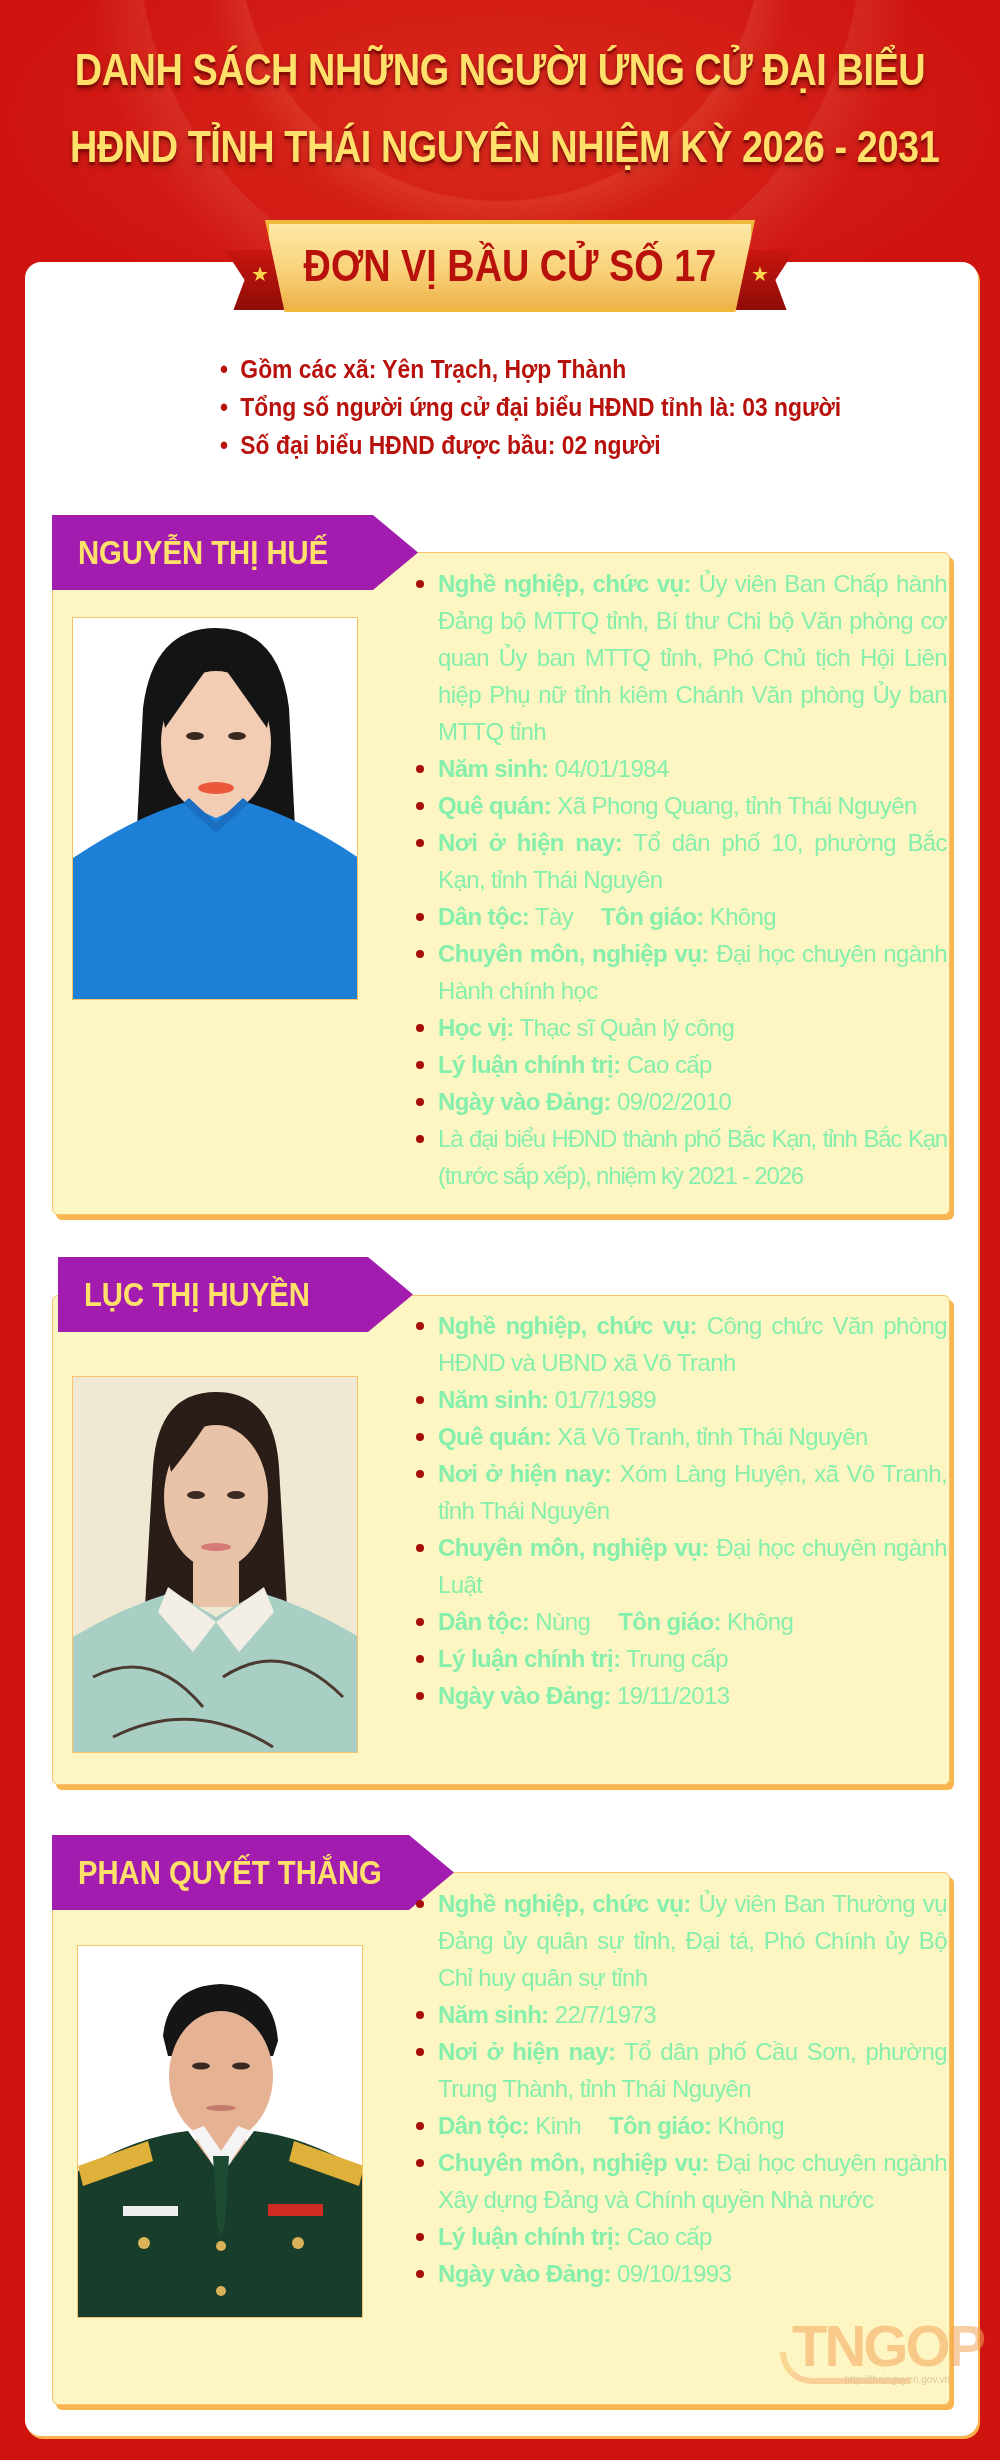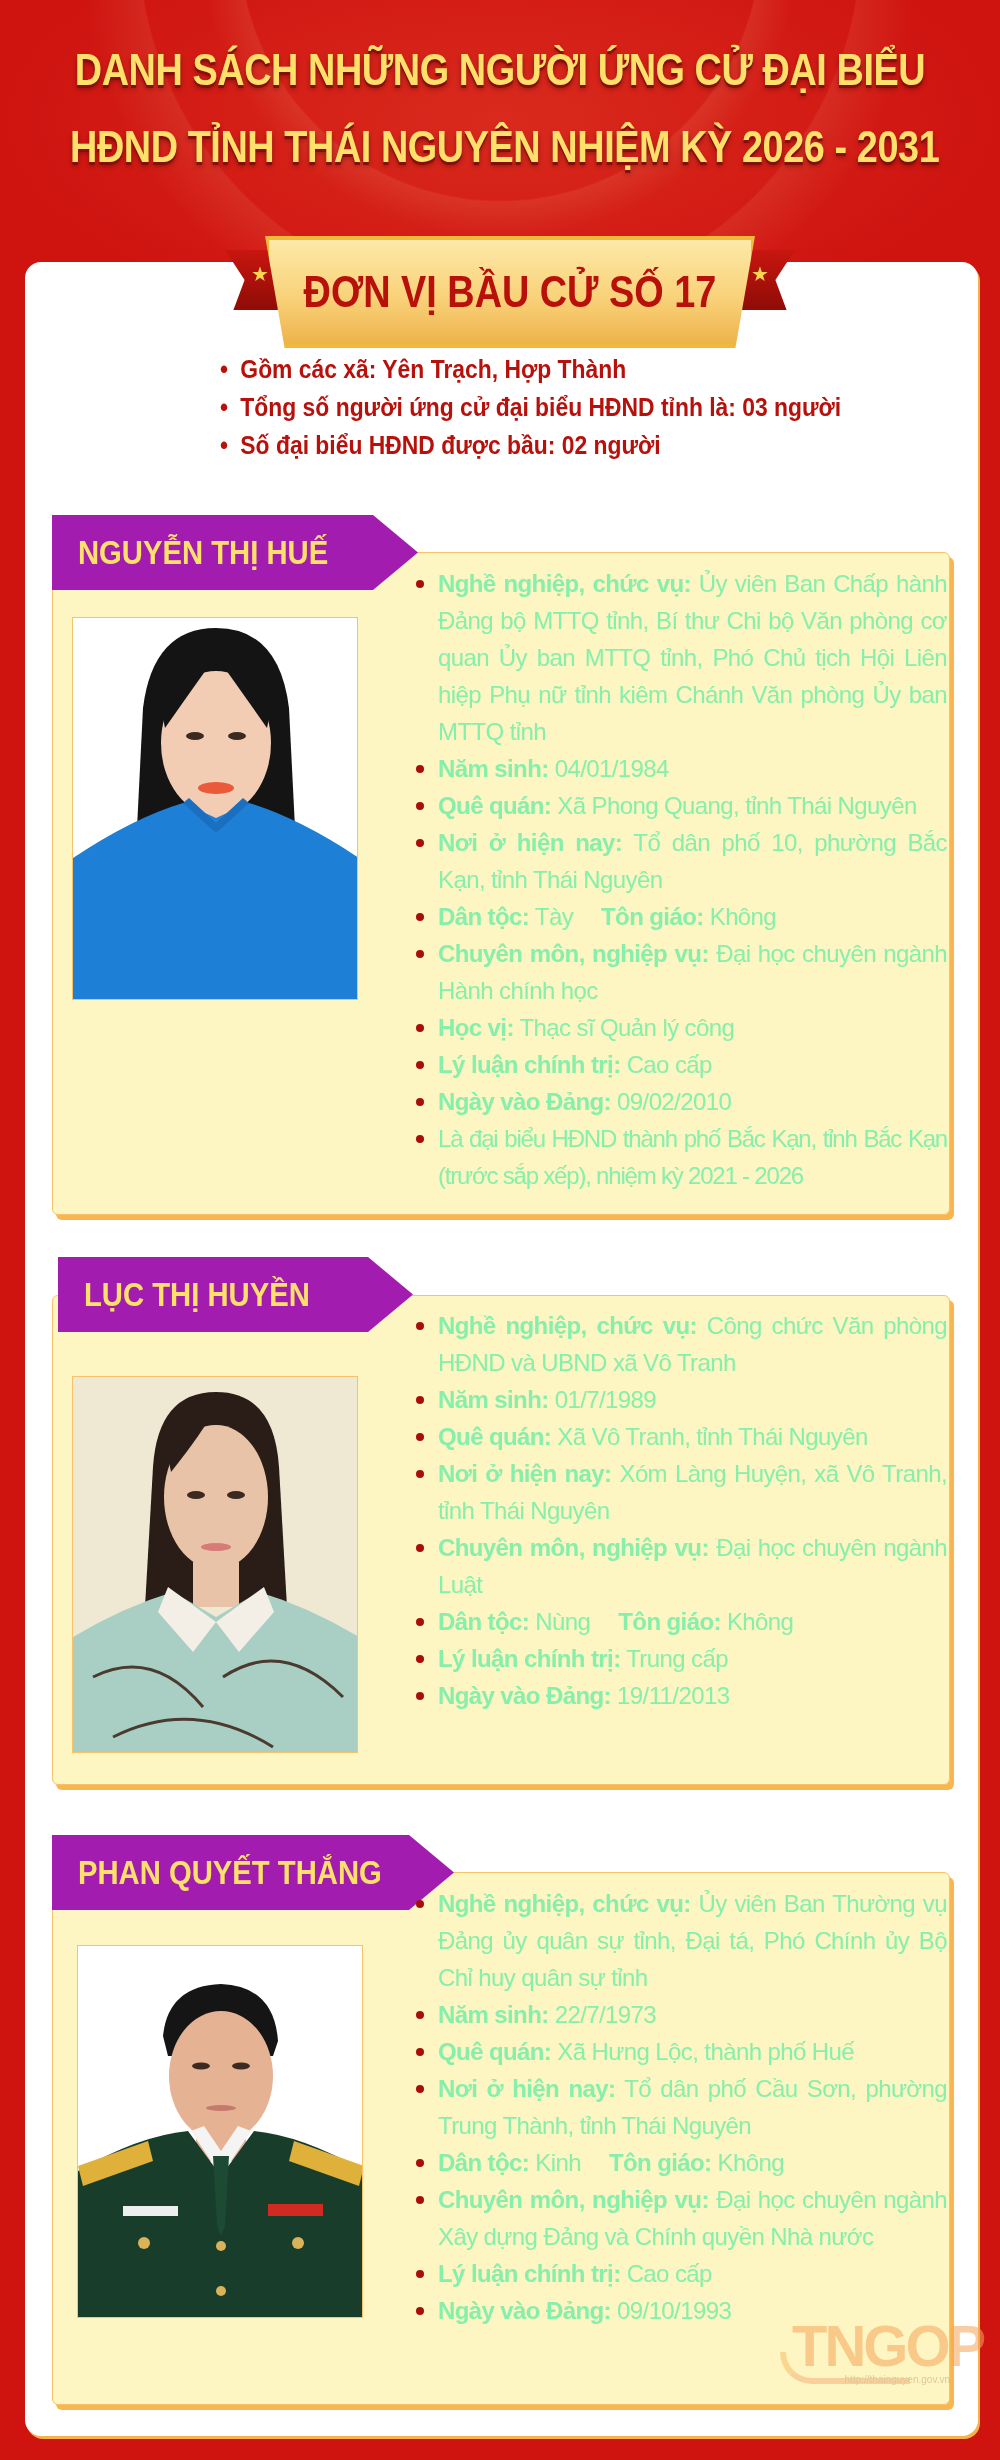--- a/index.html
+++ b/index.html
@@ -45,21 +45,21 @@
       background: linear-gradient(180deg, #c8160f, #8f0c07);
     }
     .ribbon .tail.left { left: 0; clip-path: polygon(0 0, 100% 0, 100% 100%, 12% 100%, 28% 50%); }
     .ribbon .tail.right { right: 0; clip-path: polygon(0 0, 100% 0, 72% 50%, 88% 100%, 0 100%); }
     .ribbon .star {
       position: absolute; top: 44px; color: #ffd54d; font-size: 20px; line-height: 1;
     }
     .ribbon .star.left { left: 26px; }
     .ribbon .star.right { right: 26px; }
     .ribbon .plate {
-      position: absolute; left: 40px; top: 16px; width: 490px; height: 112px;
+      position: absolute; left: 40px; top: 0; width: 490px; height: 92px;
       background: linear-gradient(180deg, #fde9a8 0%, #f9d27a 55%, #eeb34a 100%);
       border: 4px solid #f1b93b;
       box-shadow: 0 4px 0 #c7891f, 0 6px 10px rgba(0,0,0,0.25);
       clip-path: polygon(0 0, 100% 0, 96% 100%, 4% 100%);
       display: flex; align-items: center; justify-content: center;
     }
     .ribbon .plate span {
       color: #b8110c; font-weight: bold; font-size: 44px;
       font-family: "Liberation Sans Narrow", "Liberation Sans", sans-serif;
       transform: scaleX(0.86); white-space: nowrap;
@@ -251,21 +251,20 @@
       <rect x="190" y="258" width="55" height="12" fill="#d02a22"></rect>
       <circle cx="66" cy="297" r="6" fill="#d9b25a"></circle>
       <circle cx="220" cy="297" r="6" fill="#d9b25a"></circle>
       <circle cx="143" cy="300" r="5" fill="#d9b25a"></circle>
       <circle cx="143" cy="345" r="5" fill="#d9b25a"></circle>
     </svg>
   </div>
   <ul class="info" style="top:50px;">
     <li><b>Nghề nghiệp, chức vụ:</b> <span>Ủy viên Ban Thường vụ Đảng ủy quân sự tỉnh, Đại tá, Phó Chính ủy Bộ Chỉ huy quân sự tỉnh</span></li>
     <li><b>Năm sinh:</b> <span>22/7/1973</span></li>
-    <li><b>Quê quán:</b> <span>Xã Hưng Lộc, thành phố Huế</span></li>
     <li><b>Nơi ở hiện nay:</b> <span>Tổ dân phố Cầu Sơn, phường Trung Thành, tỉnh Thái Nguyên</span></li>
     <li><b>Dân tộc:</b> <span>Kinh</span><span class="gap"></span><b>Tôn giáo:</b> <span>Không</span></li>
     <li><b>Chuyên môn, nghiệp vụ:</b> <span>Đại học chuyên ngành Xây dựng Đảng và Chính quyền Nhà nước</span></li>
     <li><b>Lý luận chính trị:</b> <span>Cao cấp</span></li>
     <li><b>Ngày vào Đảng:</b> <span>09/10/1993</span></li>
   </ul>
 </section>
 
 <div class="watermark">
   <div class="swoosh"></div>

